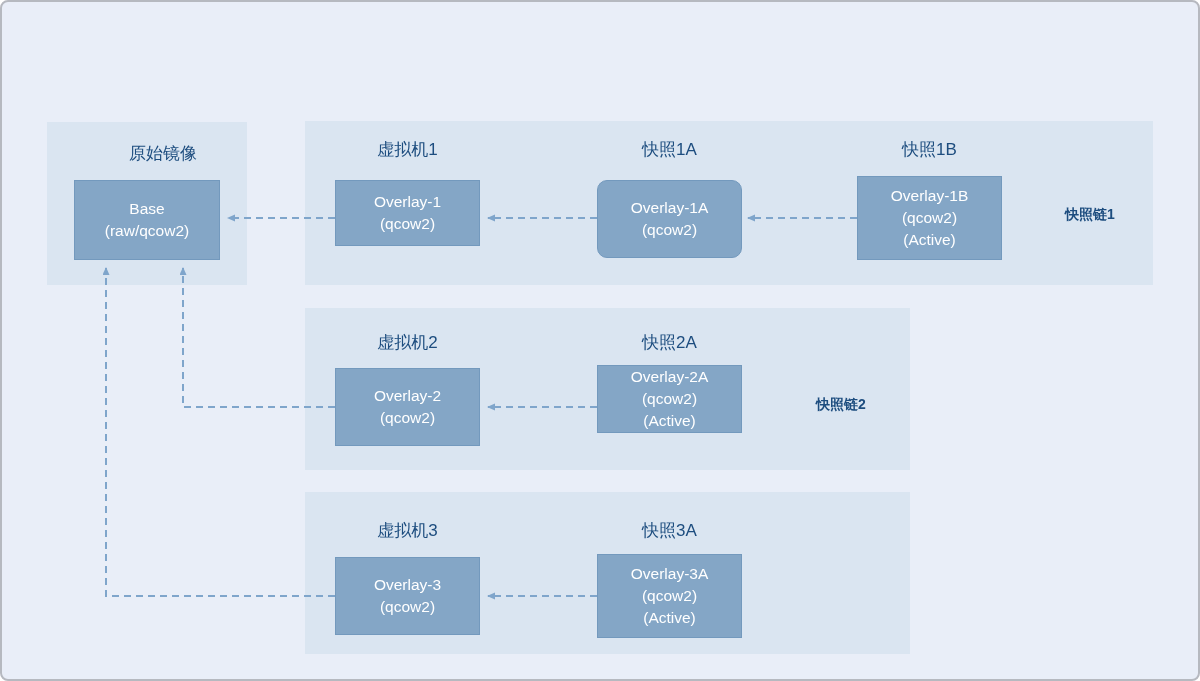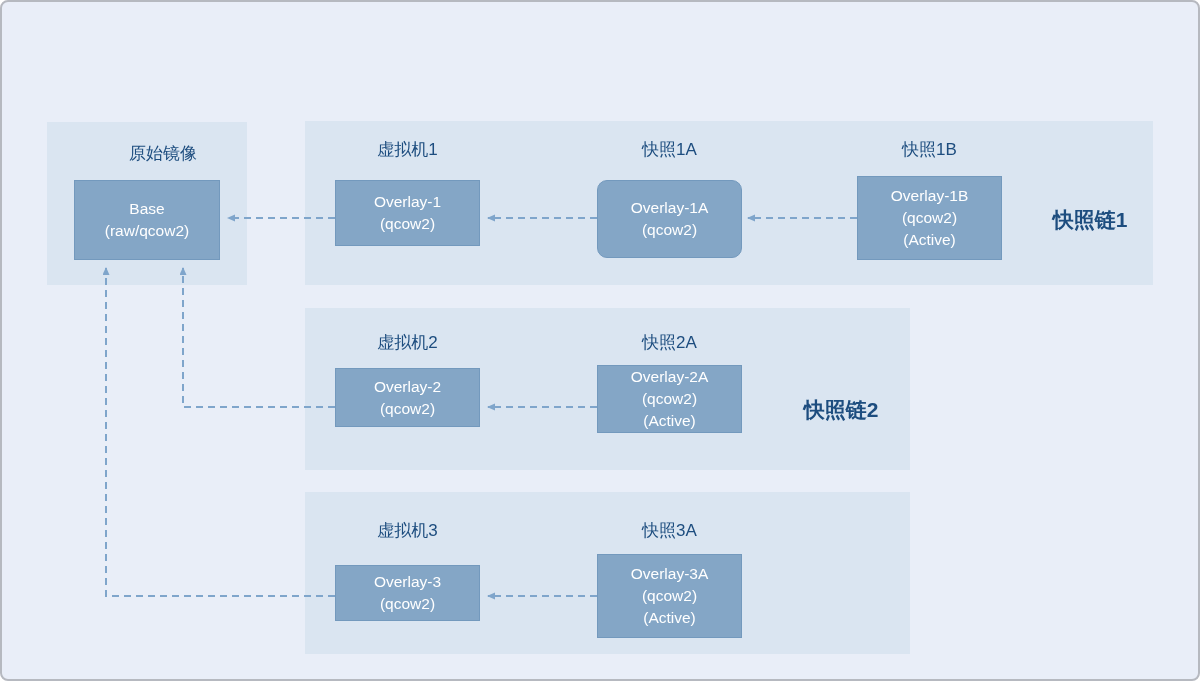--- a/index.html
+++ b/index.html
@@ -68,21 +68,21 @@
     font-size: 15.5px;
     line-height: 22px;
     z-index: 3;
   }
   .node span { display: block; }
 
   .chain-name {
     position: absolute;
     width: 140px;
     text-align: center;
-    font-size: 21px;
+    font-size: 14px;
     font-weight: bold;
     color: #1d4d7f;
     z-index: 3;
   }
 </style>
 </head>
 <body>
 
 <div class="page">
 
@@ -130,36 +130,36 @@
   <div class="nlabel" style="left:855px; top:136px;">快照1B</div>
   <div class="node" style="left:855px; top:174px; height:84px;">
     <span>Overlay-1B</span>
     <span>(qcow2)</span>
     <span>(Active)</span>
   </div>
 
   <div class="chain-name" style="left:1018px; top:204px;">快照链1</div>
 
   <div class="nlabel" style="left:333px; top:329px;">虚拟机2</div>
-  <div class="node" style="left:333px; top:366px; height:59px;">
+  <div class="node" style="left:333px; top:366px; height:78px;">
     <span>Overlay-2</span>
     <span>(qcow2)</span>
   </div>
 
   <div class="nlabel" style="left:595px; top:329px;">快照2A</div>
   <div class="node" style="left:595px; top:363px; height:68px;">
     <span>Overlay-2A</span>
     <span>(qcow2)</span>
     <span>(Active)</span>
   </div>
 
   <div class="chain-name" style="left:769px; top:394px;">快照链2</div>
 
   <div class="nlabel" style="left:333px; top:517px;">虚拟机3</div>
-  <div class="node" style="left:333px; top:555px; height:56px;margin-top:8px;">
+  <div class="node" style="left:333px; top:555px; height:78px;">
     <span>Overlay-3</span>
     <span>(qcow2)</span>
   </div>
 
   <div class="nlabel" style="left:595px; top:517px;">快照3A</div>
   <div class="node" style="left:595px; top:552px; height:84px;">
     <span>Overlay-3A</span>
     <span>(qcow2)</span>
     <span>(Active)</span>
   </div>

